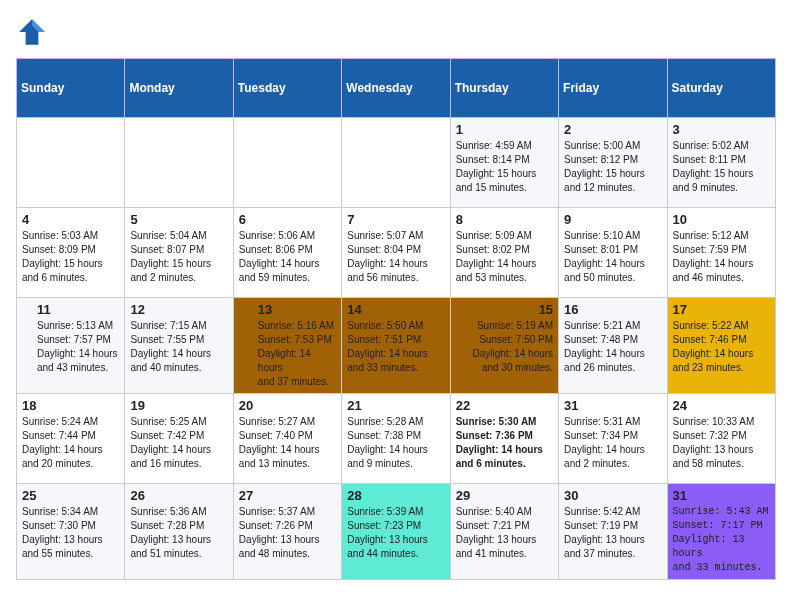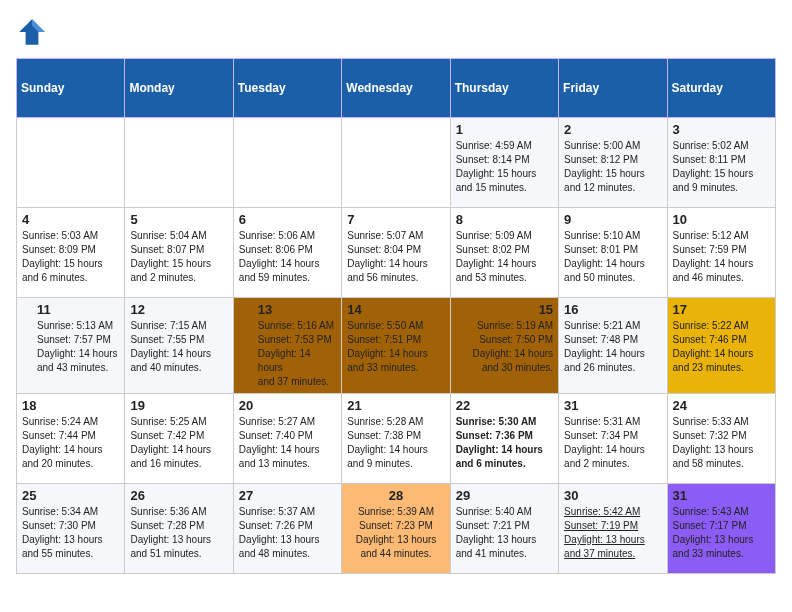--- a/index.html
+++ b/index.html
@@ -296,21 +296,21 @@
         </td>
         <td style="background: rgb(255, 255, 255);">
           <span class="day-num">31</span>
           <div class="day-info" style="white-space: pre-line;">Sunrise: 5:31 AM
 Sunset: 7:34 PM
 Daylight: 14 hours
 and 2 minutes.</div>
         </td>
         <td style="background: rgb(255, 255, 255);">
           <span class="day-num">24</span>
-          <div class="day-info" style="white-space: pre-line;">Sunrise: 5:33 AM
+          <div class="day-info" style="white-space: pre-line;">Sunrise: 10:33 AM
 Sunset: 7:32 PM
 Daylight: 13 hours
 and 58 minutes.</div>
         </td>
       </tr>
       <tr>
         <td style="background: rgb(245, 247, 250);">
           <span class="day-num">25</span>
           <div class="day-info" style="white-space: pre-line;">Sunrise: 5:34 AM
 Sunset: 7:30 PM
@@ -324,43 +324,43 @@
 Daylight: 13 hours
 and 51 minutes.</div>
         </td>
         <td style="background: rgb(245, 247, 250);">
           <span class="day-num">27</span>
           <div class="day-info" style="white-space: pre-line;">Sunrise: 5:37 AM
 Sunset: 7:26 PM
 Daylight: 13 hours
 and 48 minutes.</div>
         </td>
-        <td style="background: #fdba74; text-align: center;">
+        <td style="background: #5eead4;">
           <span class="day-num">28</span>
           <div class="day-info" style="white-space: pre-line;">Sunrise: 5:39 AM
 Sunset: 7:23 PM
 Daylight: 13 hours
 and 44 minutes.</div>
         </td>
         <td style="background: rgb(245, 247, 250);">
           <span class="day-num">29</span>
           <div class="day-info" style="white-space: pre-line;">Sunrise: 5:40 AM
 Sunset: 7:21 PM
 Daylight: 13 hours
 and 41 minutes.</div>
         </td>
         <td style="background: rgb(245, 247, 250);">
           <span class="day-num">30</span>
-          <div class="day-info" style="white-space: pre-line; text-decoration: underline;">Sunrise: 5:42 AM
+          <div class="day-info" style="white-space: pre-line;">Sunrise: 5:42 AM
 Sunset: 7:19 PM
 Daylight: 13 hours
 and 37 minutes.</div>
         </td>
         <td style="background: #8b5cf6;">
           <span class="day-num">31</span>
-          <div class="day-info" style="white-space: pre-line;">Sunrise: 5:43 AM
+          <div class="day-info" style="white-space: pre-line; font-family: Liberation Mono, monospace;">Sunrise: 5:43 AM
 Sunset: 7:17 PM
 Daylight: 13 hours
 and 33 minutes.</div>
         </td>
       </tr>
     </tbody>
 </table>
 
 </body></html>

